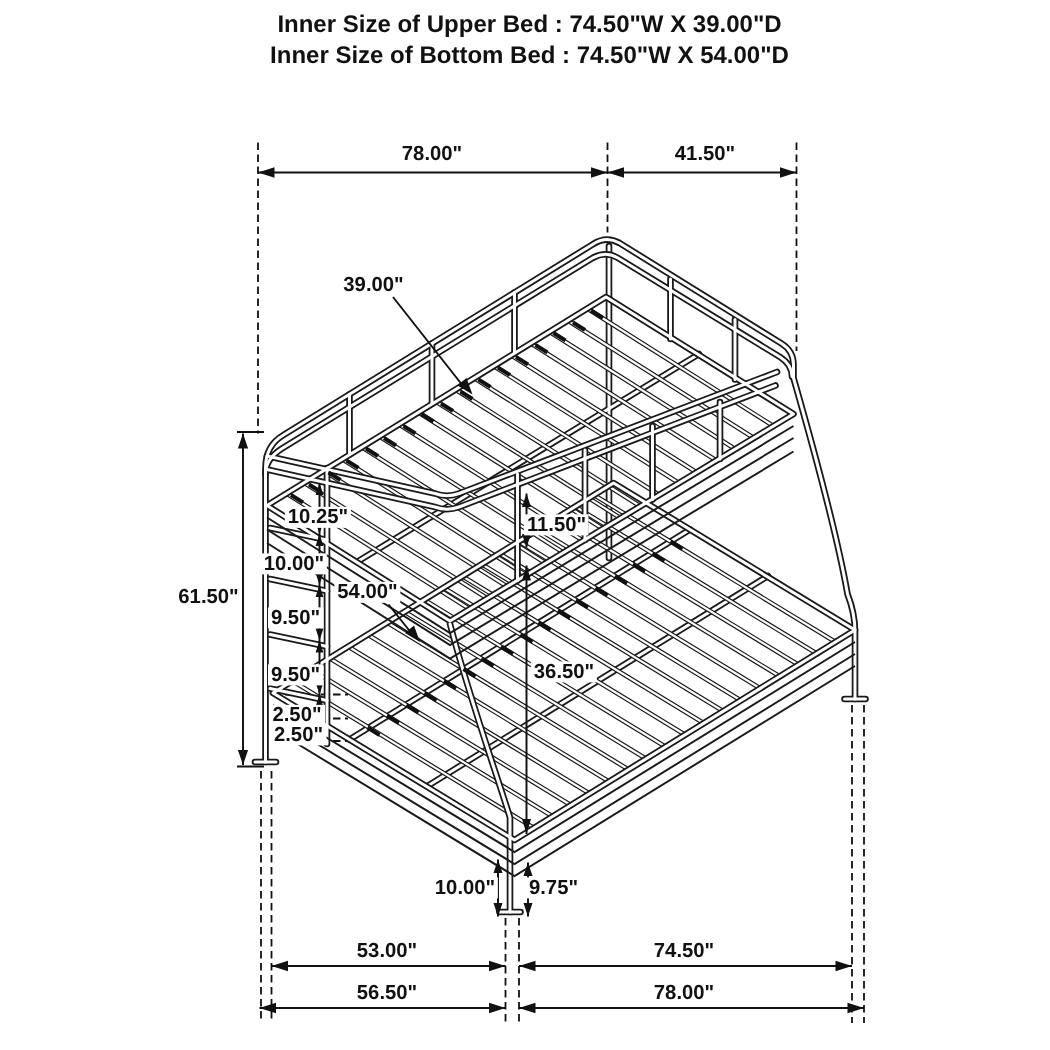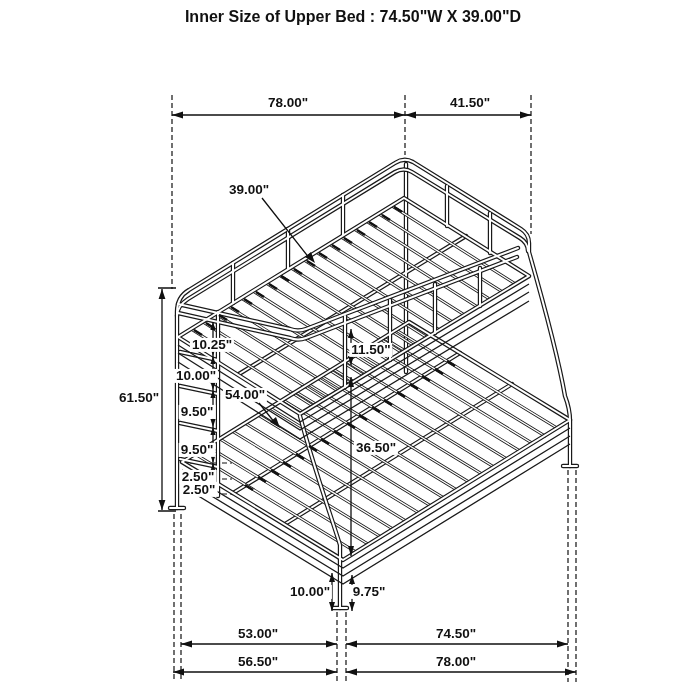--- a/index.html
+++ b/index.html
@@ -126,20 +126,21 @@
                M352,575 L349,584 L355,584 Z      M352,611 L349,602 L355,602 Z
                M181,644 L192,640.5 L192,647.5 Z  M337,644 L326,640.5 L326,647.5 Z
                M346,644 L357,640.5 L357,647.5 Z  M568,644 L557,640.5 L557,647.5 Z
                M173,672 L184,668.5 L184,675.5 Z  M337,672 L326,668.5 L326,675.5 Z
                M346,672 L357,668.5 L357,675.5 Z  M576,672 L565,668.5 L565,675.5 Z
                M315,263 L305,257 L311,252 Z      M280,428 L270,422 L276,417 Z"></path>
     </g>
   </svg>
 
   <div class="title-line" style="left:353px;top:17px">Inner Size of Upper Bed : 74.50"W X 39.00"D</div>
+  <div class="title-line" style="left:353px;top:38px">Inner Size of Bottom Bed : 74.50"W X 54.00"D</div>
 
   <div class="lbl" style="left:288px;top:103px">78.00"</div>
   <div class="lbl" style="left:470px;top:103px">41.50"</div>
   <div class="lbl" style="left:249px;top:190px">39.00"</div>
   <div class="lbl" style="left:139px;top:398px">61.50"</div>
   <div class="lbl" style="left:212px;top:345px">10.25"</div>
   <div class="lbl" style="left:196px;top:376px">10.00"</div>
   <div class="lbl" style="left:197px;top:412px">9.50"</div>
   <div class="lbl" style="left:197px;top:450px">9.50"</div>
   <div class="lbl" style="left:198px;top:477px">2.50"</div>

